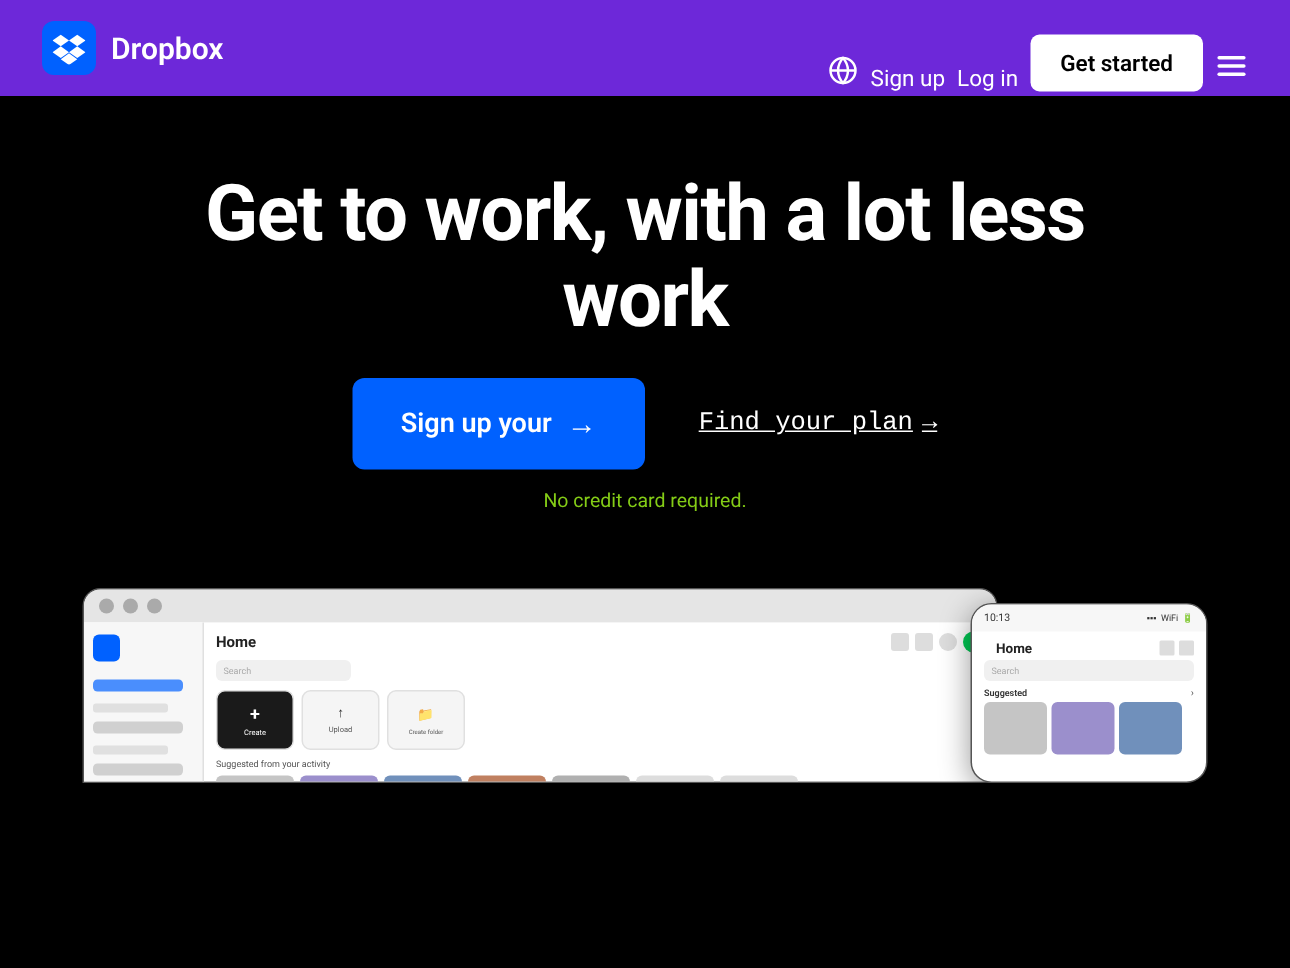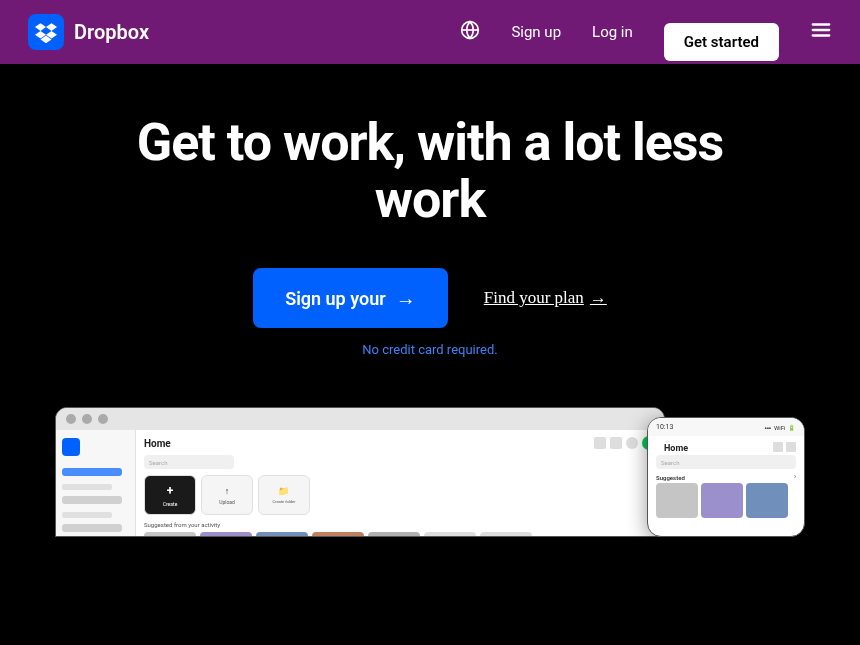--- a/index.html
+++ b/index.html
@@ -17,21 +17,21 @@
       color: #ffffff;
     }
 
     
     .navbar {
       display: flex;
       align-items: center;
       justify-content: space-between;
       padding: 4px 28px;
       height: 64px;
-      background-color: #701a75;
+      background-color: #6d28d9;
     }
 
     .navbar-left {
       display: flex;
       align-items: center;
       gap: 10px;
     }
 
     .dropbox-logo-box {
       width: 36px;
@@ -49,22 +49,22 @@
     }
 
     .brand-name {
       font-size: 20px;
       font-weight: 600;
       color: #ffffff;
     }
 
     .navbar-right {
       display: flex;
-      align-items: center;
-      gap: 31px;
+      align-items: flex-end;
+      gap: 8px;
     }
 
     .globe-icon {
       color: #ffffff;
       cursor: pointer;
     }
 
     .nav-link {
       color: #ffffff;
       font-size: 15px;
@@ -98,21 +98,21 @@
     .hero {
       text-align: center;
       padding: 50px 80px 30px;
     }
 
     .hero-title {
       font-size: 52px;
       font-weight: 700;
       line-height: 1.1;
       color: #ffffff;
-      margin-bottom: 40px;
+      margin-bottom: 24px;
       letter-spacing: -1px;
     }
 
     .hero-subtitle {
       font-size: 17px;
       color: #bbbbbb;
       line-height: 1.6;
       max-width: 580px;
       margin: 0 auto 36px;
     }
@@ -149,26 +149,26 @@
     .find-plan-link {
       color: #ffffff;
       font-size: 17px;
       text-decoration: underline;
       cursor: pointer;
       display: flex;
       align-items: center;
       gap: 6px;
       background: none;
       border: none;
-      font-family: Liberation Serif, serif;
+      font-family: Liberation Mono, monospace;
     }
 
     .no-cc {
       font-size: 13px;
-      color: #3b82f6;
+      color: #84cc16;
       margin-top: 4px;
     }
 
     
     .app-preview {
       margin: 20px auto 0;
       width: 750px;
       position: relative;
     }
 

